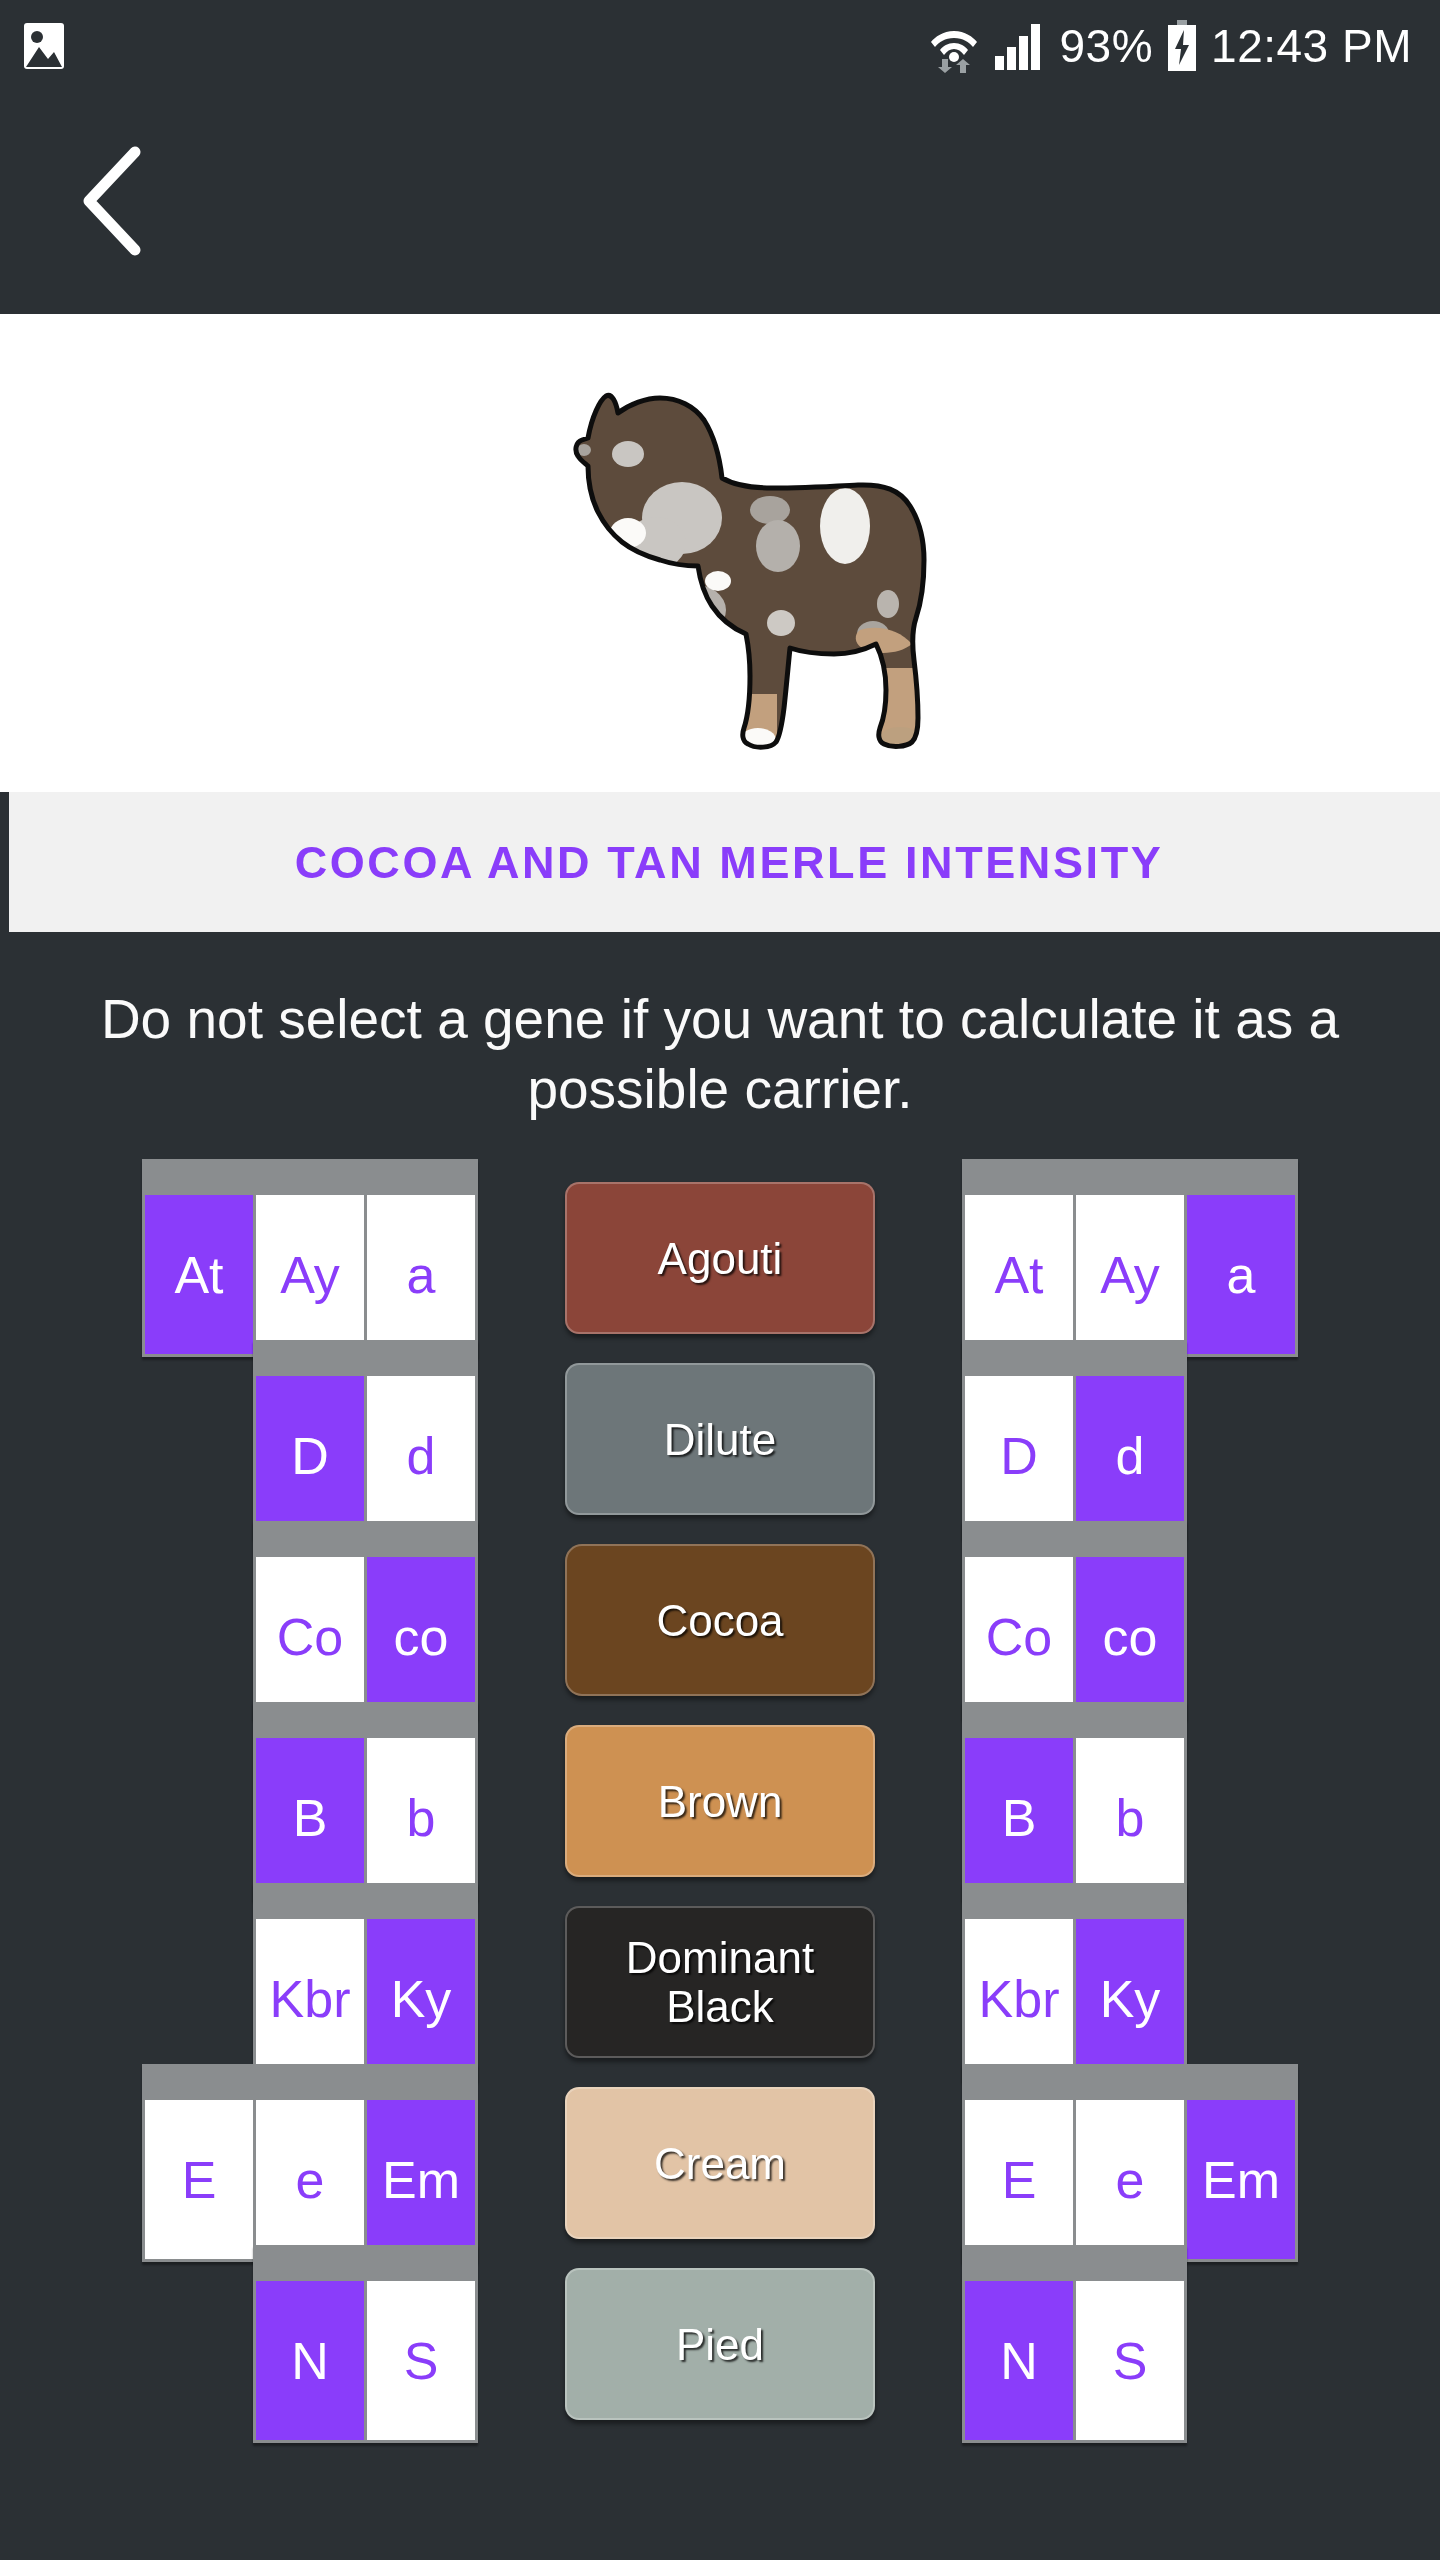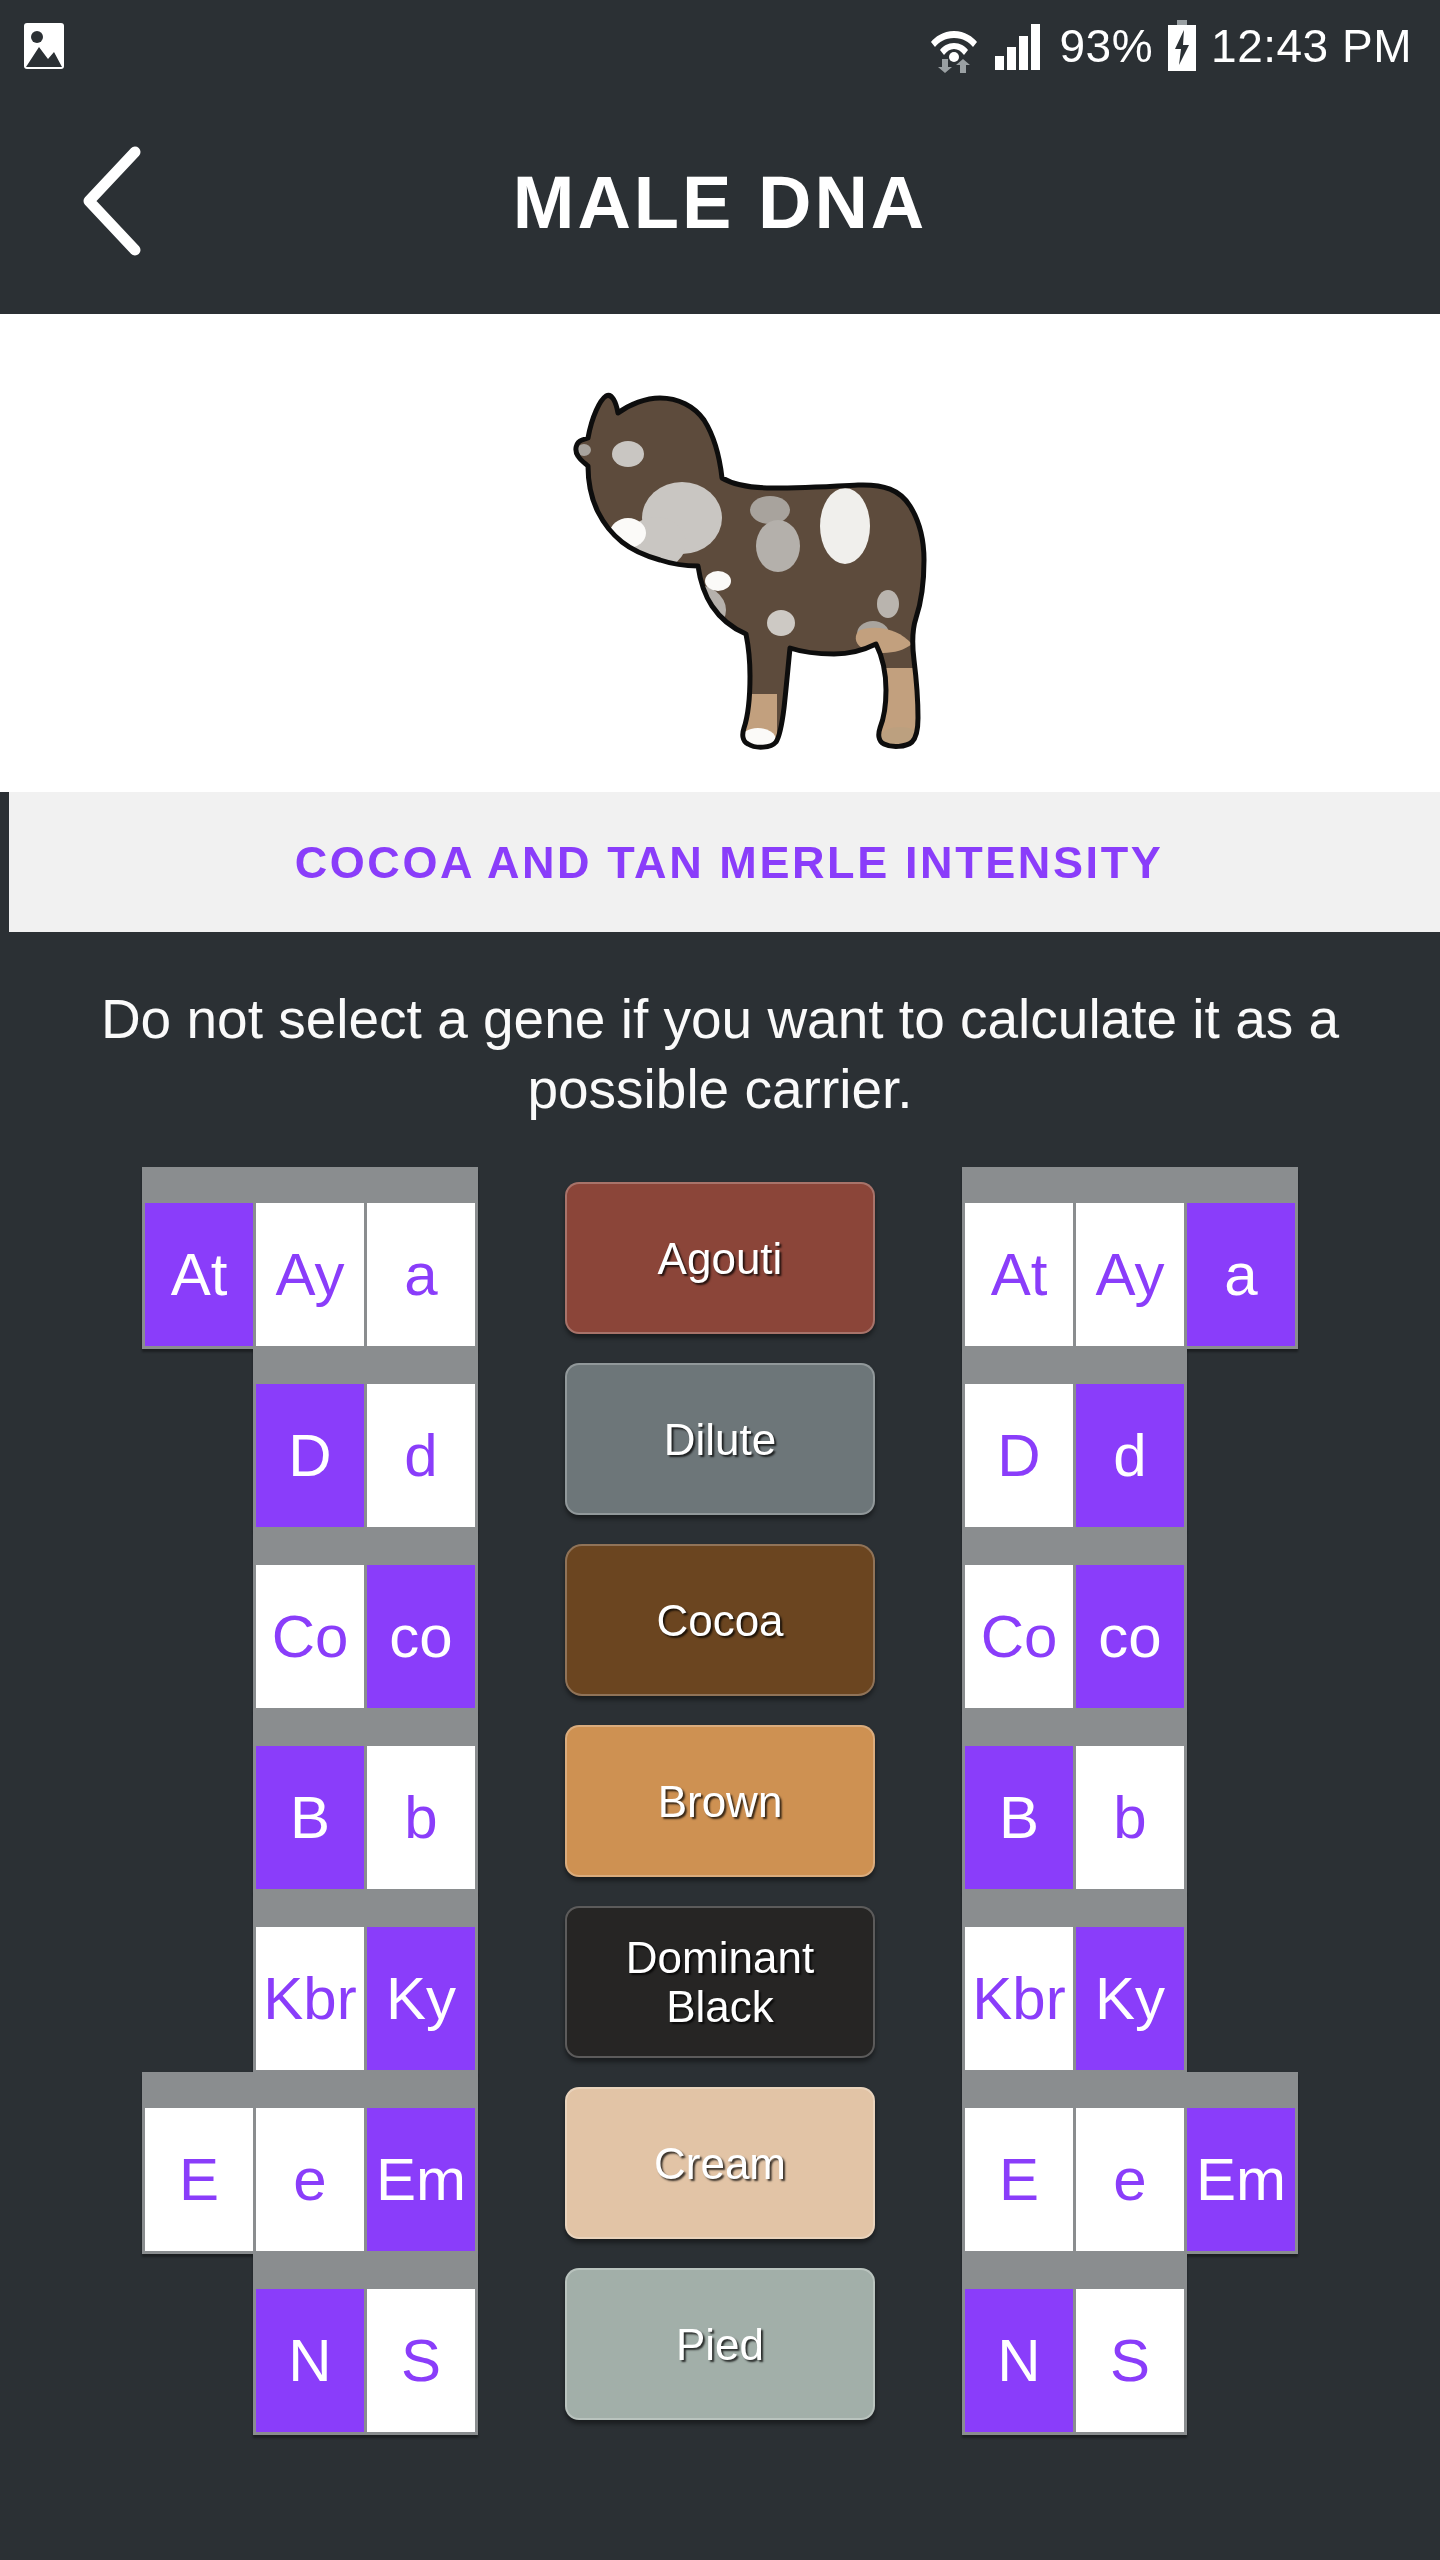--- a/index.html
+++ b/index.html
@@ -158,25 +158,25 @@
 
   .allele-group {
     display: flex;
     border: 3px solid #8a8d8f;
     background: #8a8d8f;
     gap: 3px;
     box-shadow: 0 3px 2px rgba(0,0,0,0.35);
   }
   .allele {
     width: 108px;
-    height: 143px;
+    height: 159px;
     display: flex;
     align-items: center;
     justify-content: center;
-    font-size: 60px;
+    font-size: 52px;
     line-height: 1;
     background: #ffffff;
     color: #8a3dfa;
     user-select: none;
     margin-top: 33px;
   }
   .allele.selected {
     background: #8a3dfa;
     color: #ffffff;
   }
@@ -251,21 +251,20 @@
   </div>
 
   <div class="appbar">
     <div class="back-btn">
       <span>
         <svg width="72" height="110" viewBox="0 0 72 110">
           <path d="M56 6 L10 55 L56 104" stroke="#ffffff" stroke-width="11" fill="none" stroke-linecap="round" stroke-linejoin="round"></path>
         </svg>
       </span>
     </div>
-    <div class="appbar-title">MALE DNA</div>
   </div>
 
   <div class="dog-panel">
     <span>
       <svg width="520" height="430" viewBox="0 0 520 430">
         <defs>
           <clipPath id="bodyclip">
             <path d="M128 100 C132 78 140 62 146 58 C152 55 156 64 158 75
                      C170 66 186 60 200 60 C218 60 234 68 244 82
                      C256 101 260 122 262 140

